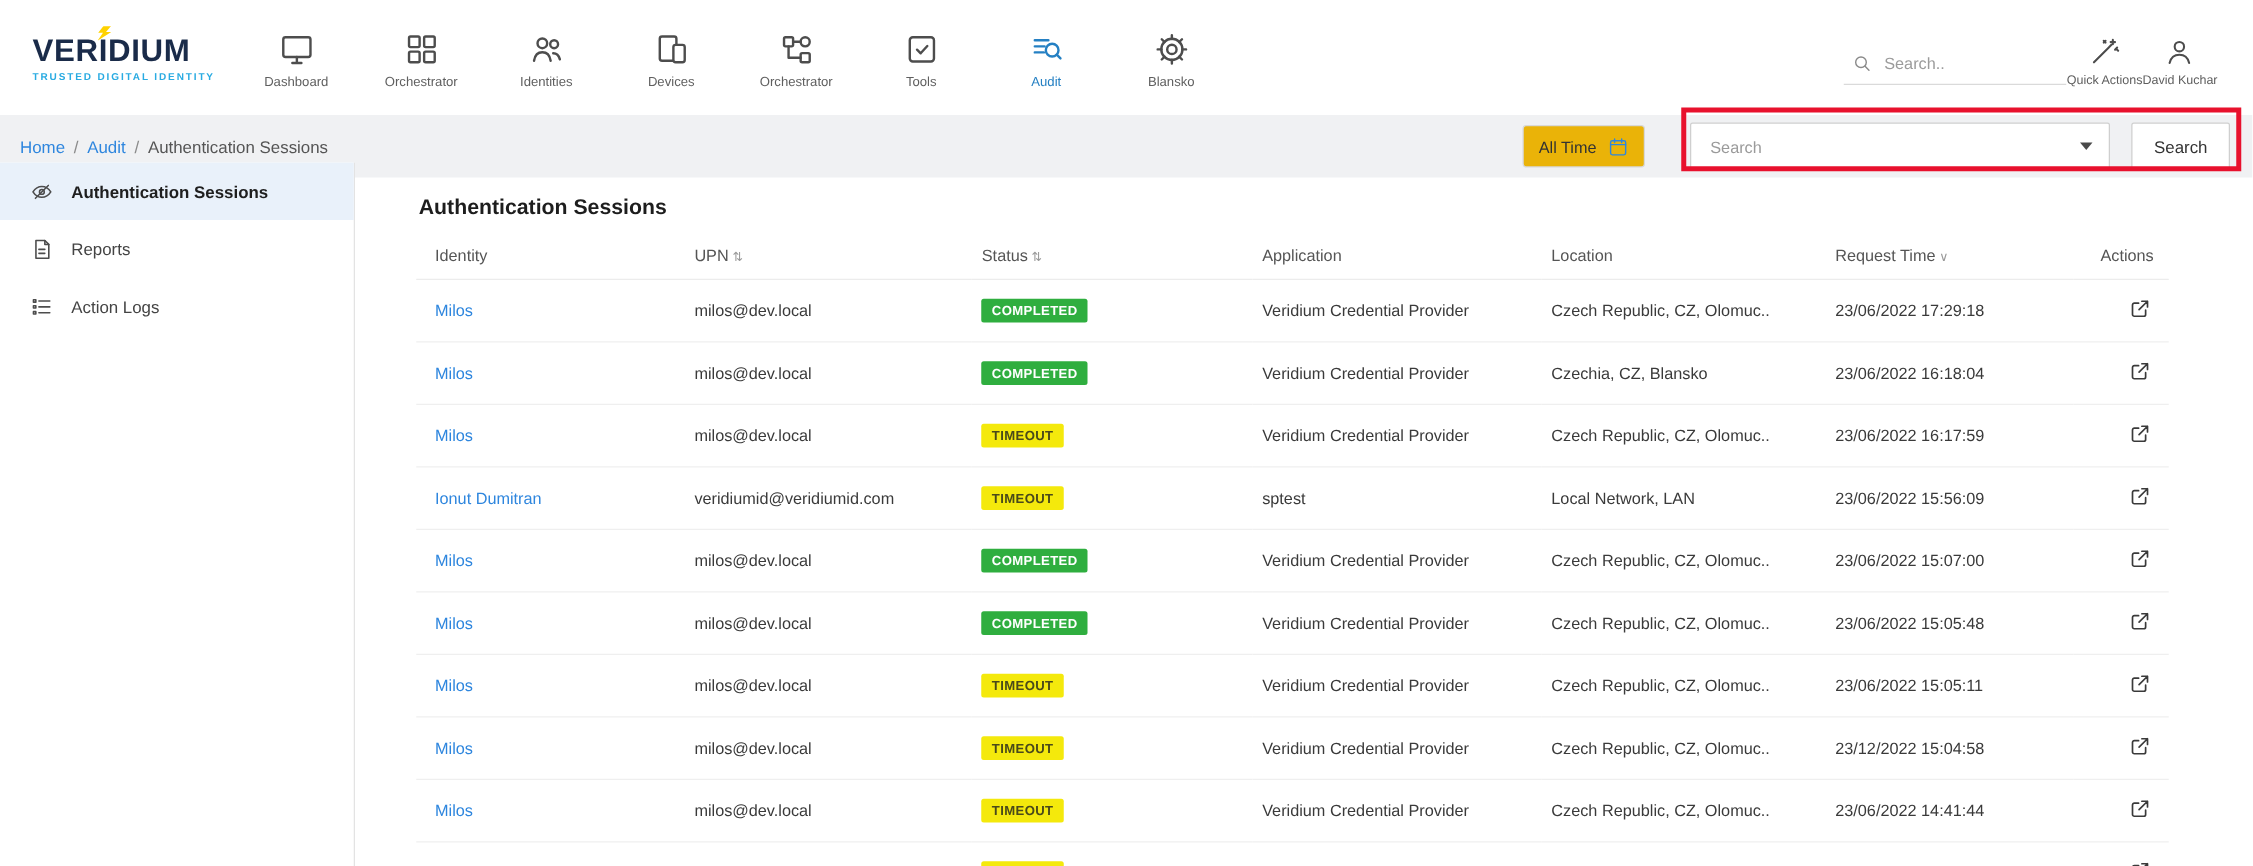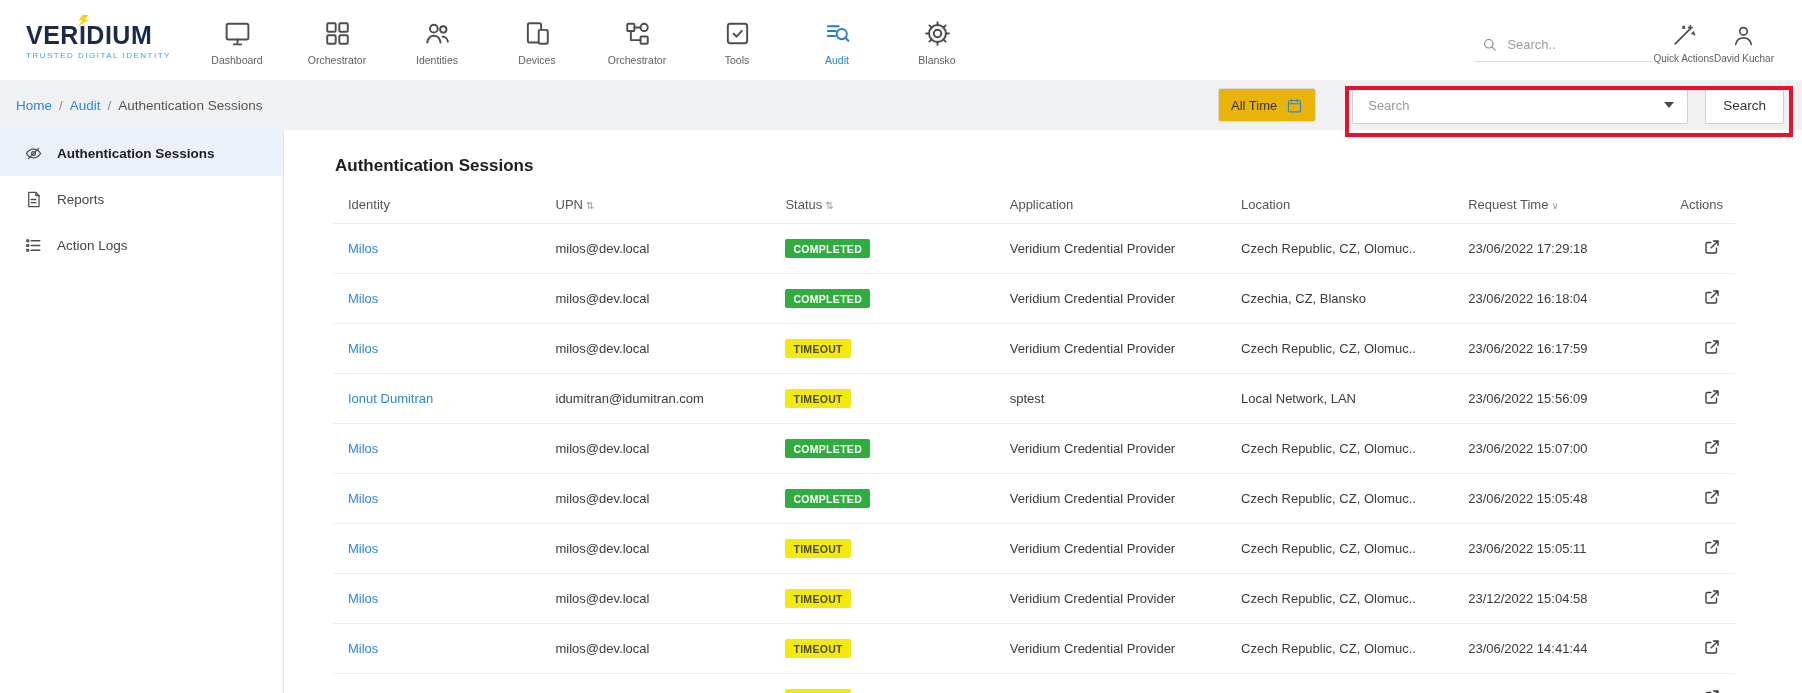--- a/index.html
+++ b/index.html
@@ -5,26 +5,26 @@
   * { box-sizing: border-box; margin: 0; padding: 0; }
   html,body { width:1802px; height:693px; }
   body {
     font-family: "Liberation Sans", sans-serif;
     background:#fff; color:#333; overflow:hidden; position:relative;
   }
   svg { display:block; }
   .ic { fill:none; stroke:#4d4d4d; stroke-width:1.6; stroke-linecap:round; stroke-linejoin:round; }
 
   
-  .topnav { height:80px; display:flex; align-items:center; padding:0 28px 0 26px; background:#fff; }
+  .topnav { height:92px; display:flex; align-items:center; padding:0 28px 0 26px; background:#fff; }
   .logo-block { width:170px; position:relative; cursor:pointer; }
   .logo-text { font-size:25px; font-weight:bold; color:#1a2b49; letter-spacing:.5px; }
   .logo-mark { position:absolute; left:52px; top:-6px; width:11px; height:12px; background:#ffd200;
     clip-path: polygon(45% 0,100% 0,62% 42%,100% 42%,0 100%,40% 48%,5% 48%); }
-  .logo-tag { font-size:8px; letter-spacing:1.5px; color:#29abe2; font-weight:normal; margin-top:1px; }
+  .logo-tag { font-size:8px; letter-spacing:1.5px; color:#29abe2; font-weight:bold; margin-top:1px; }
 
   .nav-items { display:flex; gap:26px; margin-left:4px; }
   .nav-item { width:74px; display:flex; flex-direction:column; align-items:center; gap:6px; cursor:pointer; padding-top:4px; }
   .nav-item svg { width:29px; height:29px; }
   .nav-item .lbl { font-size:10.5px; color:#5f5f5f; white-space:nowrap; }
   .nav-item.active .ic { stroke:#2580c3; }
   .nav-item.active .lbl { color:#2580c3; }
 
   .nav-right { margin-left:auto; display:flex; align-items:flex-start; }
   .nav-search { display:flex; align-items:center; gap:9px; border-bottom:1px solid #dadada; padding:7px 4px 8px 6px; width:178px; margin-top:12px; }
@@ -361,21 +361,21 @@
         <td>23/06/2022 16:17:59</td>
         <td class="actions"><button class="action-btn"><svg viewBox="0 0 24 24">
                 <g class="ic">
                   <path d="M18 13.5V18a2 2 0 0 1-2 2H6a2 2 0 0 1-2-2V8a2 2 0 0 1 2-2h4.5"></path>
                   <path d="M14 4h6v6M11 13L20 4"></path>
                 </g>
               </svg></button></td>
       </tr>
       <tr>
         <td><span class="link">Ionut Dumitran</span></td>
-        <td>idumitran@idumitran.com</td>
+        <td>veridiumid@veridiumid.com</td>
         <td><span class="badge" data-status="TIMEOUT">TIMEOUT</span></td>
         <td>sptest</td>
         <td>Local Network, LAN</td>
         <td>23/06/2022 15:56:09</td>
         <td class="actions"><button class="action-btn"><svg viewBox="0 0 24 24">
                 <g class="ic">
                   <path d="M18 13.5V18a2 2 0 0 1-2 2H6a2 2 0 0 1-2-2V8a2 2 0 0 1 2-2h4.5"></path>
                   <path d="M14 4h6v6M11 13L20 4"></path>
                 </g>
               </svg></button></td>

